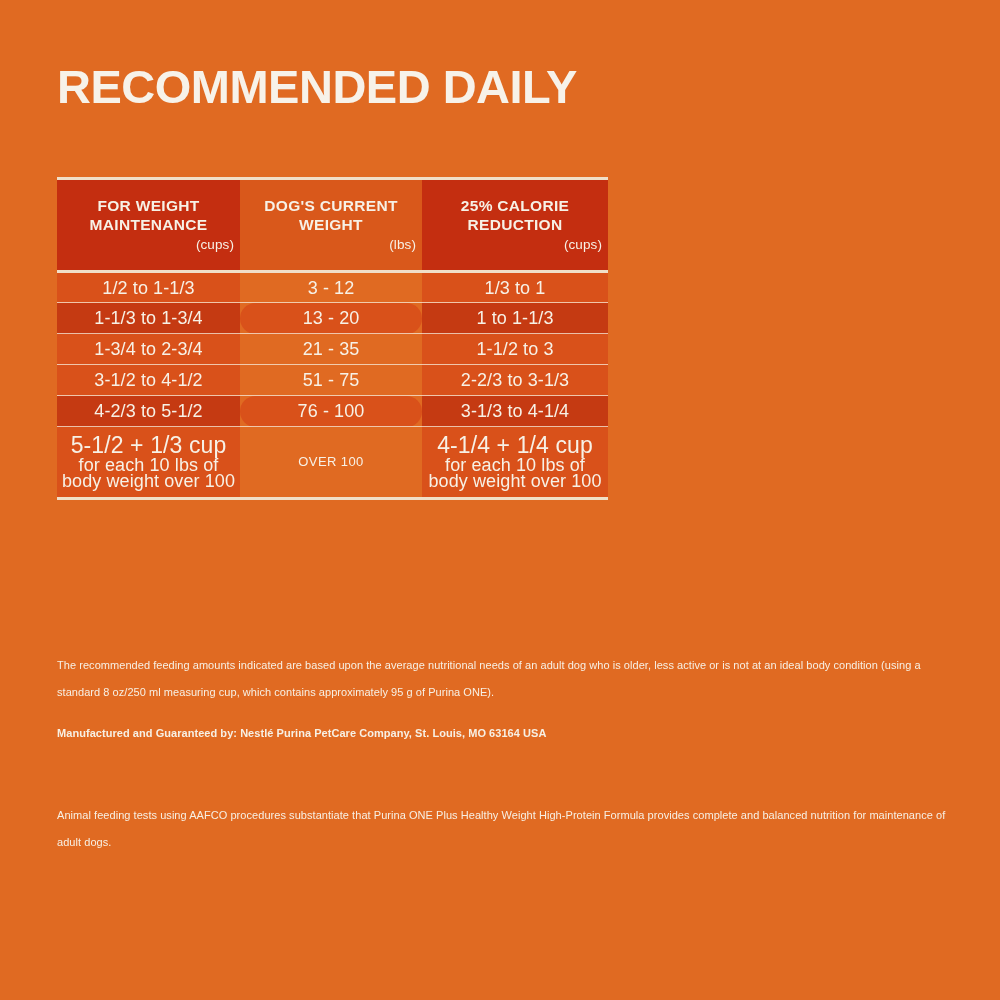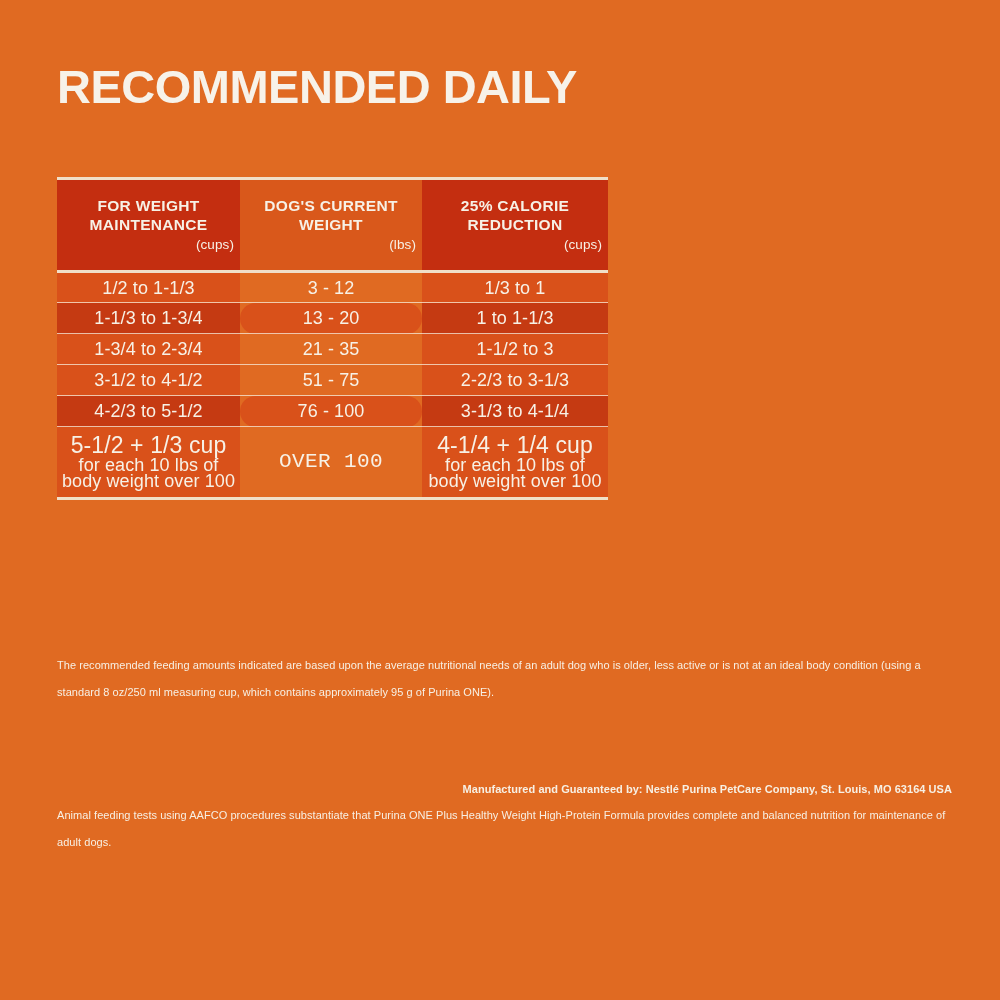--- a/index.html
+++ b/index.html
@@ -103,38 +103,38 @@
   tbody tr.row-b td.side   { background: #C53A12; }
   tbody tr.row-b td.middle { background: #D9511A; border-radius: 20px; }
 
   tbody tr.row-last td { height: 72px; padding-top: 6px; padding-bottom: 8px; }
   tbody tr.row-last td.side   { background: #D9511A; }
   tbody tr.row-last td.middle { background: #E06A22; }
   tbody tr:last-child td { border-bottom: none; }
 
   .cell-main { display: block; font-size: 23px; line-height: 23px; }
   .cell-sub  { display: block; font-size: 18px; line-height: 16px; letter-spacing: 0.1px; }
-  .cell-over { display: block; font-size: 21px; line-height: 23px; letter-spacing: 0.4px; font-family: Liberation Mono, monospace; }
+  .cell-over { display: block; font-size: 13px; line-height: 23px; letter-spacing: 0.4px; }
 
   
   .copy {
     position: absolute;
     left: 57px;
     width: 895px;
   }
   .copy p {
     font-size: 11px;
     line-height: 26.5px;
     color: #F7F0E4;
     letter-spacing: 0.05px;
   }
   .copy p.bold { font-weight: bold; }
   .copy-block           { position: absolute; left: 57px; width: 895px; }
   .block-intro          { top: 652px; }
-  .block-manufacturer   { top: 776px; text-align: right; }
+  .block-manufacturer   { top: 720px; }
   .block-aafco          { top: 802px; }
 </style>
 </head>
 <body>
 
 <div class="page">
 
   <div class="title-block">
     <div class="title-line">RECOMMENDED DAILY</div>
   </div>

